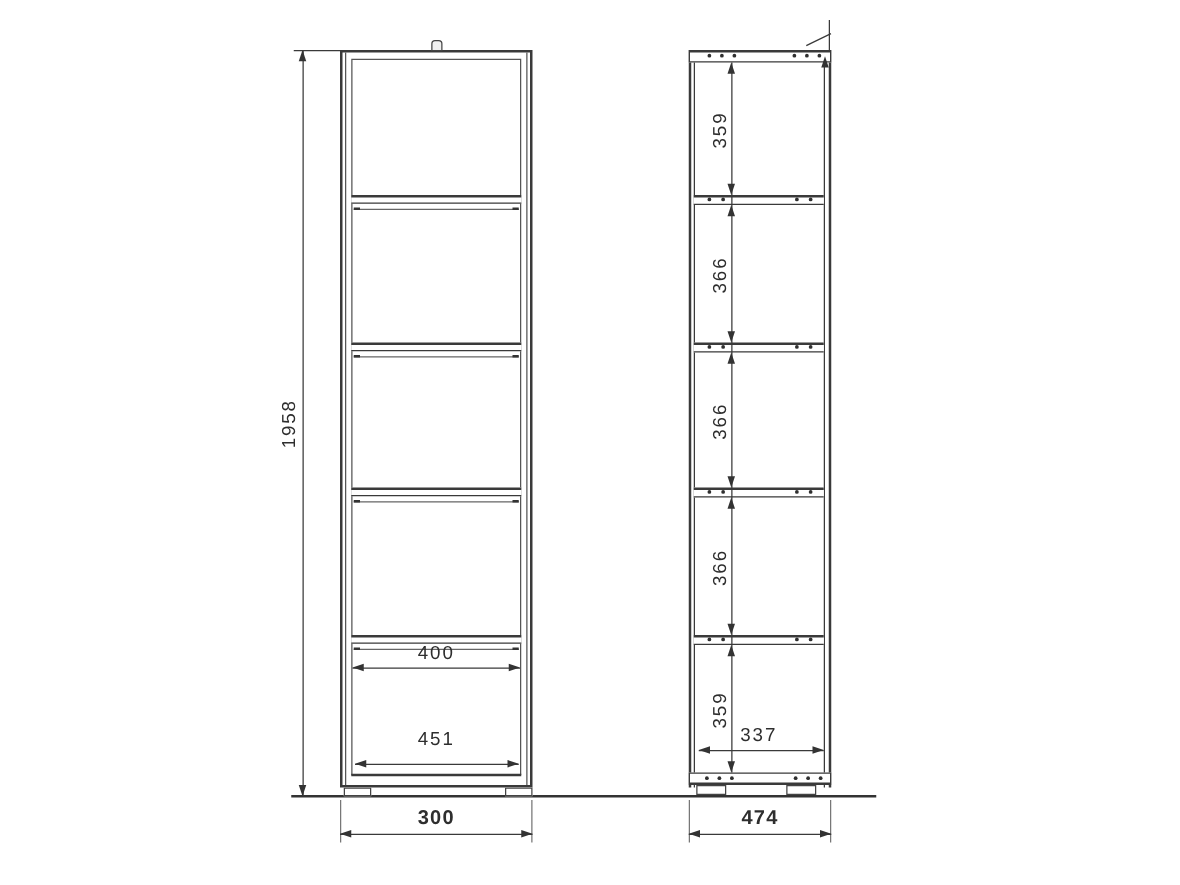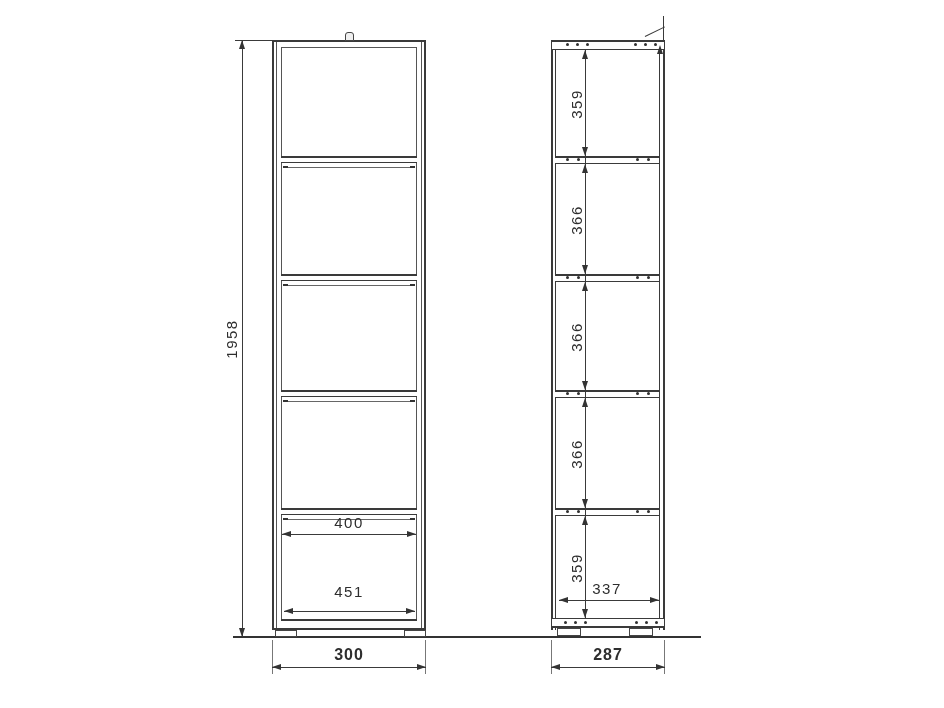--- a/index.html
+++ b/index.html
@@ -166,16 +166,16 @@
     <div class="hl" style="left:559px;top:600px;width:100px;"></div>
     <div class="ar left" style="left:559px;top:597px;"></div>
     <div class="ar right" style="left:650px;top:597px;"></div>
     <div class="lbl" style="left:577px;top:580px;width:60px;">337</div>
 
     <div class="vl" style="left:551px;top:640px;height:34px;background:#777;"></div>
     <div class="vl" style="left:664px;top:640px;height:34px;background:#777;"></div>
     <div class="hl" style="left:551px;top:667px;width:114px;"></div>
     <div class="ar left" style="left:551px;top:664px;"></div>
     <div class="ar right" style="left:656px;top:664px;"></div>
-    <div class="lbl b" style="left:573px;top:646px;width:70px;">287</div>
+    <div class="lbl b" style="left:573px;top:646px;width:70px;">474</div>
   </div>
 
 </div>
 
 </body></html>

